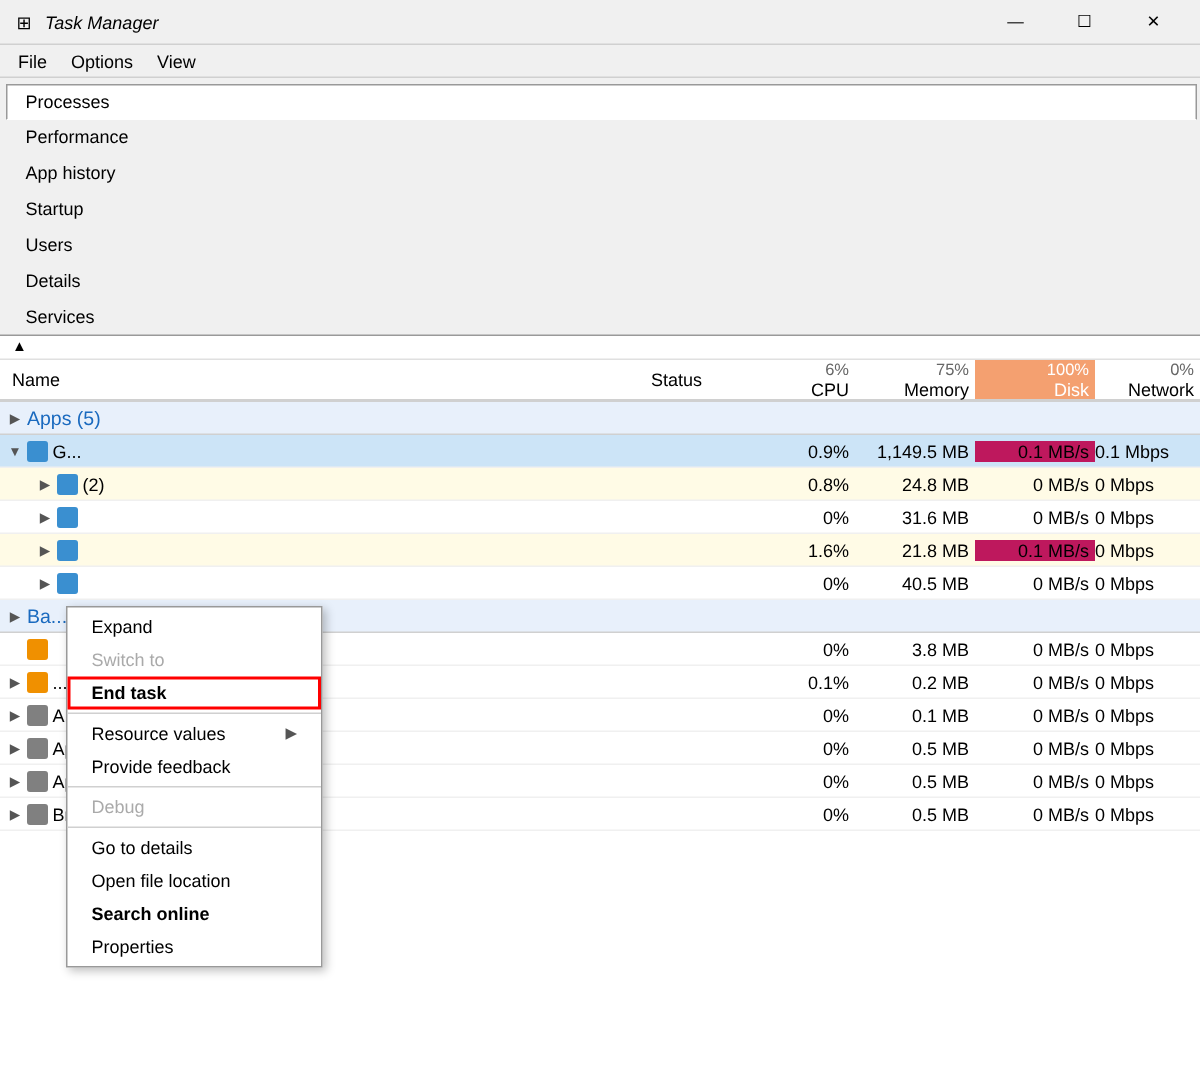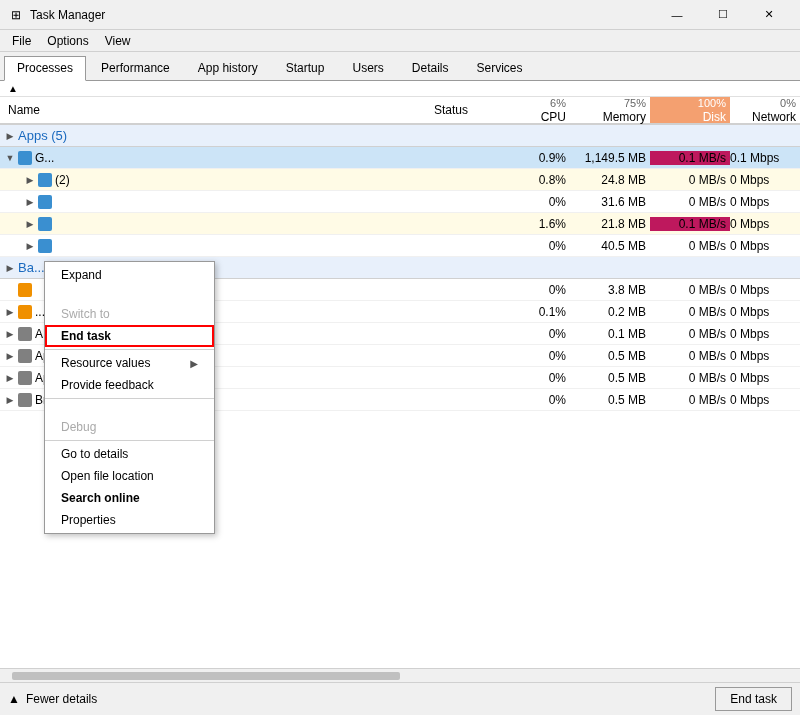--- a/index.html
+++ b/index.html
@@ -26,20 +26,21 @@
       height: 16px;
       margin-right: 6px;
       display: flex;
       align-items: center;
       justify-content: center;
     }
     .title-text {
       font-size: 12px;
       color: #000;
       flex: 1;
+      font-style: italic;
     }
     .window-controls {
       display: flex;
       gap: 0;
     }
     .win-btn {
       width: 46px;
       height: 30px;
       display: flex;
       align-items: center;
@@ -63,20 +64,21 @@
       font-size: 12px;
       cursor: pointer;
     }
 
     
     .tab-bar {
       display: flex;
       background: #f0f0f0;
       border-bottom: 1px solid #999;
       padding: 4px 0 0 4px;
+      flex-direction: column;
     }
     .tab {
       padding: 4px 12px;
       font-size: 12px;
       cursor: pointer;
       border: 1px solid transparent;
       background: transparent;
       margin-right: 2px;
     }
     .tab.active {
@@ -155,21 +157,21 @@
       padding: 2px 0;
     }
     .ctx-item {
       padding: 4px 16px;
       font-size: 12px;
       cursor: pointer;
       display: flex;
       align-items: center;
       justify-content: space-between;
     }
-    .ctx-item.disabled { color: #aaa; cursor: default; margin-top: 17px; }
+    .ctx-item.disabled { color: #aaa; cursor: default; }
     .ctx-item.highlighted-item {
       background: white;
       outline: 2px solid red;
       outline-offset: -2px;
       font-weight: bold;
     }
     .ctx-separator {
       height: 1px;
       background: #d0d0d0;
       margin: 2px 0;

